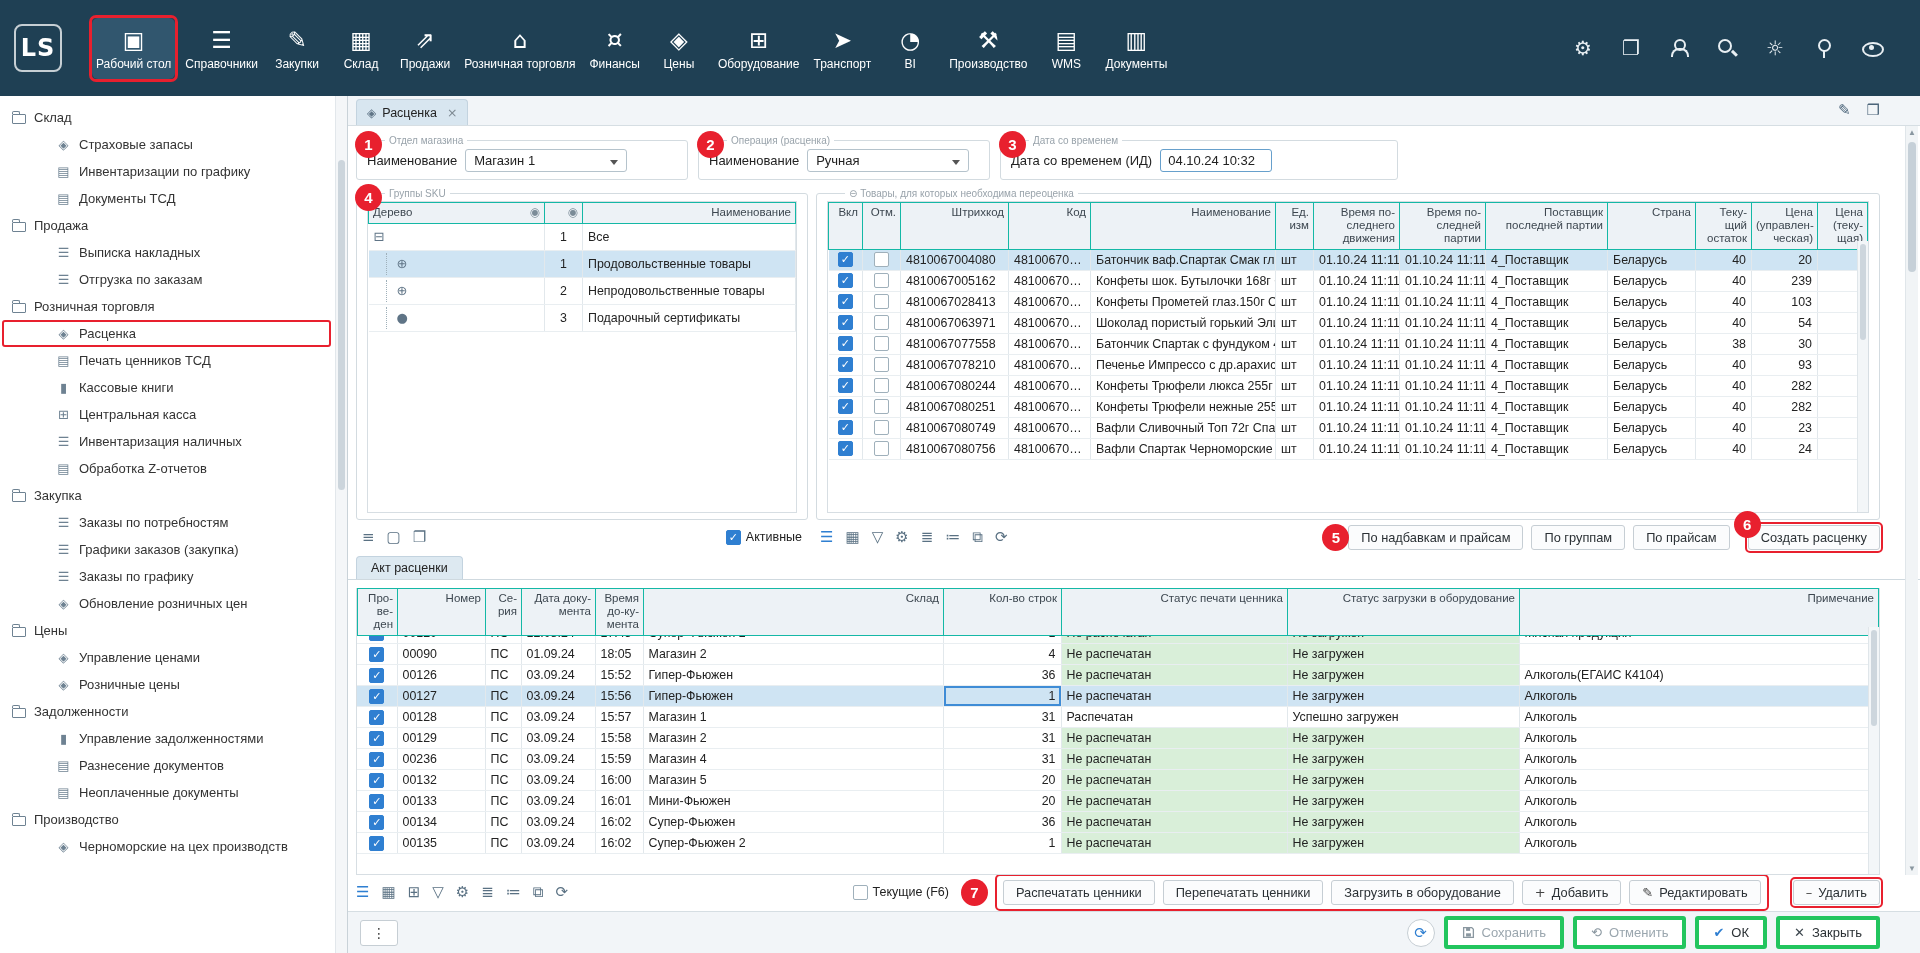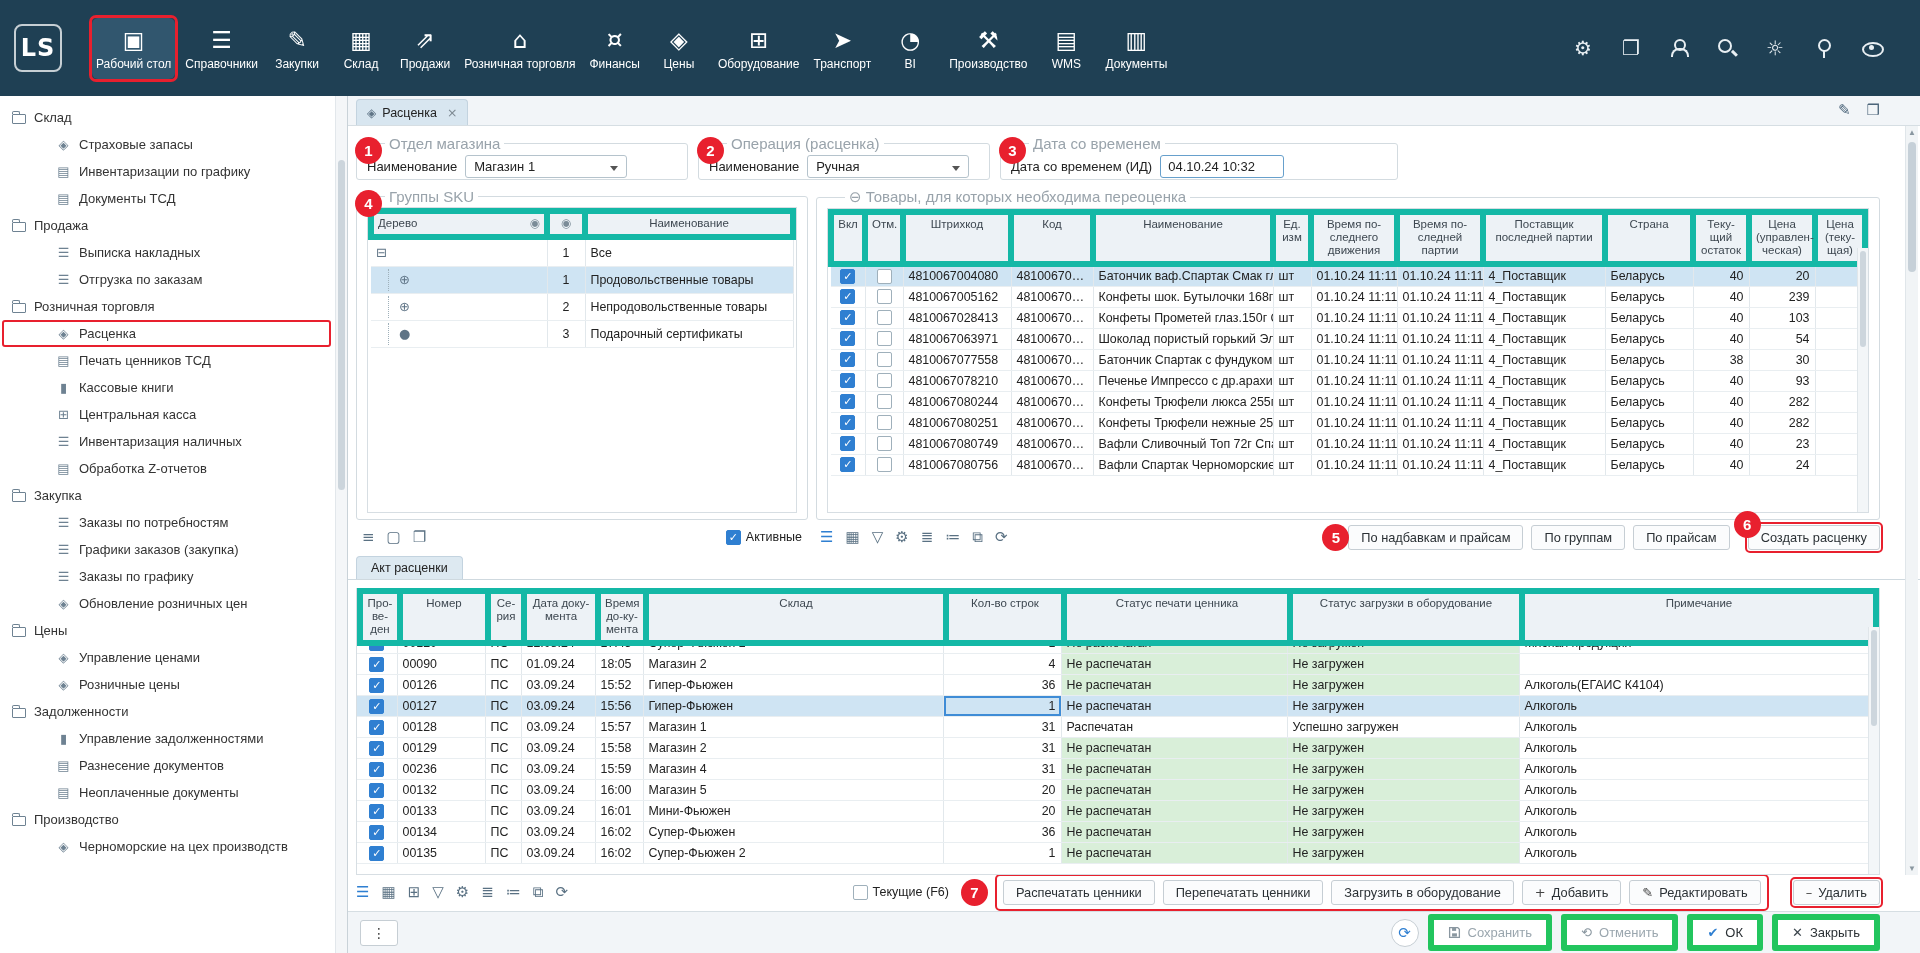--- a/index.html
+++ b/index.html
@@ -65,36 +65,36 @@
   .tabstrip{height:30px;flex:none;background:#f2f5f8;border-bottom:1px solid #d6dee3;display:flex;align-items:flex-end;padding:0 40px 0 8px}
   .tab{display:flex;align-items:center;gap:6px;background:#d8e6f0;border:1px solid #c3d3df;border-bottom:none;
        border-radius:4px 4px 0 0;padding:5px 10px;font-size:12.5px;cursor:pointer}
   .tab-ic{color:#5f7486;font-size:12px}
   .tab-x{color:#7c8891;margin-left:4px;cursor:pointer}
   .ts-spacer{flex:1}
   .ts-icon{color:#4c657a;font-size:15px;margin:0 0 6px 16px;cursor:pointer}
 
   .filters-row{height:58px;flex:none;display:flex;gap:10px;padding:9px 40px 4px 8px;align-items:stretch}
   fieldset.fs{border:1px solid #d3dbe0;border-radius:3px;padding:2px 10px 6px;position:relative;background:#fff}
-  fieldset.fs legend{font-size:15px;color:#99a3ab;padding:0 4px;margin-left:18px}
+  fieldset.fs legend{font-size:10px;color:#99a3ab;padding:0 4px;margin-left:18px}
   .fld{display:flex;align-items:center;gap:8px;font-size:13px;margin-top:1px}
   .fs-store{width:332px}.fs-op{width:292px}.fs-date{width:398px}
   .select{position:relative;display:inline-flex;align-items:center;border:1px solid #b5c3cc;border-radius:3px;
           background:#fff;padding:3px 24px 3px 8px;min-width:162px;cursor:pointer}
   .select::after{content:"";position:absolute;right:8px;top:10px;border-left:4px solid transparent;border-right:4px solid transparent;border-top:5px solid #555}
-  .date-input{border:1px solid #67a0cc;border-radius:3px;padding:3px 7px;font:13px "Liberation Sans",sans-serif;width:124px;color:#222}
+  .date-input{border:1px solid #67a0cc;border-radius:3px;padding:3px 7px;font:13px "Liberation Sans",sans-serif;width:112px;color:#222}
 
   .mid{height:336px;flex:none;display:flex;gap:8px;padding:4px 40px 0 8px}
   .sku-fs{width:452px;flex:none;display:flex;flex-direction:column}
   .prod-fs{flex:1;min-width:0;display:flex;flex-direction:column}
   .tbl-frame{flex:1;border:1px solid var(--bord);background:#fff;overflow:hidden;position:relative}
 
   table.grid{border-collapse:collapse;width:100%;table-layout:fixed;font-size:12.4px;color:#222}
-  .grid th{background:var(--hdr);border:6px solid #14b8a6;font-weight:normal;font-size:11.5px;color:#3d4750;
-           padding:3px 4px;text-align:center;vertical-align:top;line-height:1.15;cursor:pointer}
+  .grid th{background:var(--hdr);border:1px solid #14b8a6;font-weight:normal;font-size:11.5px;color:#3d4750;
+           padding:3px 4px;text-align:right;vertical-align:top;line-height:1.15;cursor:pointer}
   .grid td{border-right:1px solid #e2e8ec;border-bottom:1px solid #e9eef1;padding:2px 5px;height:21px;
            overflow:hidden;white-space:nowrap;vertical-align:middle}
   .grid tr.selected td{background:var(--sel)}
   .grid td.green{background:var(--green)}
   .grid td.focused{box-shadow:inset 0 0 0 2px #3f8cd6;background:#fff}
   .c{text-align:center}.r{text-align:right}
   .sort{color:#7b8c98;font-size:12px;margin-left:6px}
   .th-tree span:first-child{float:left}
   .td-tree{padding:0 0 0 8px}
   .tree-cell{display:flex;align-items:center;height:22px}
@@ -139,21 +139,21 @@
 
   .acts-tools{height:34px;flex:none;display:flex;align-items:center;gap:12px;padding:2px 40px 2px 8px}
   .red-group{display:flex;align-items:center;gap:8px;border:2.5px solid var(--anno);border-radius:5px;padding:4px 6px;margin-left:6px}
   .btn .bi{font-size:13px;color:#444}
   .btn.del{margin-left:12px}
 
   .statusbar{height:42px;flex:none;display:flex;align-items:center;border-top:1px solid #d6dee3;background:#f2f5f8;padding:0 40px 0 12px;margin-top:2px}
   .menu-btn{border:1px solid #c6ced4;border-radius:3px;background:#fff;width:38px;height:26px;font-size:14px;color:#444;cursor:pointer}
   .sb-right{margin-left:auto;display:flex;align-items:center;gap:9px}
   .round-btn{width:28px;height:28px;border-radius:50%;border:1px solid #c6ced4;background:#fff;color:var(--accent);font-size:15px;cursor:pointer;display:flex;align-items:center;justify-content:center}
-  .sb-btn{display:inline-flex;gap:7px;align-items:center;padding:5px 14px;background:#fff;border:6px solid #22c55e;border-radius:3px;font:13px "Liberation Sans",sans-serif;color:#2b3135;cursor:pointer}
+  .sb-btn{display:inline-flex;gap:7px;align-items:center;padding:5px 14px;background:#fff;border:4px solid #22c55e;border-radius:3px;font:13px "Liberation Sans",sans-serif;color:#2b3135;cursor:pointer}
   .sb-btn.disabled{color:#9aa6ae}
   .sb-btn .bi{font-size:13px;color:#8a97a0}
   .sb-btn .bi.ok{color:var(--accent)}
   .sb-btn .bi.x{color:#3c464d}
 </style>
 </head>
 <body>
 
 <div class="app">
 

